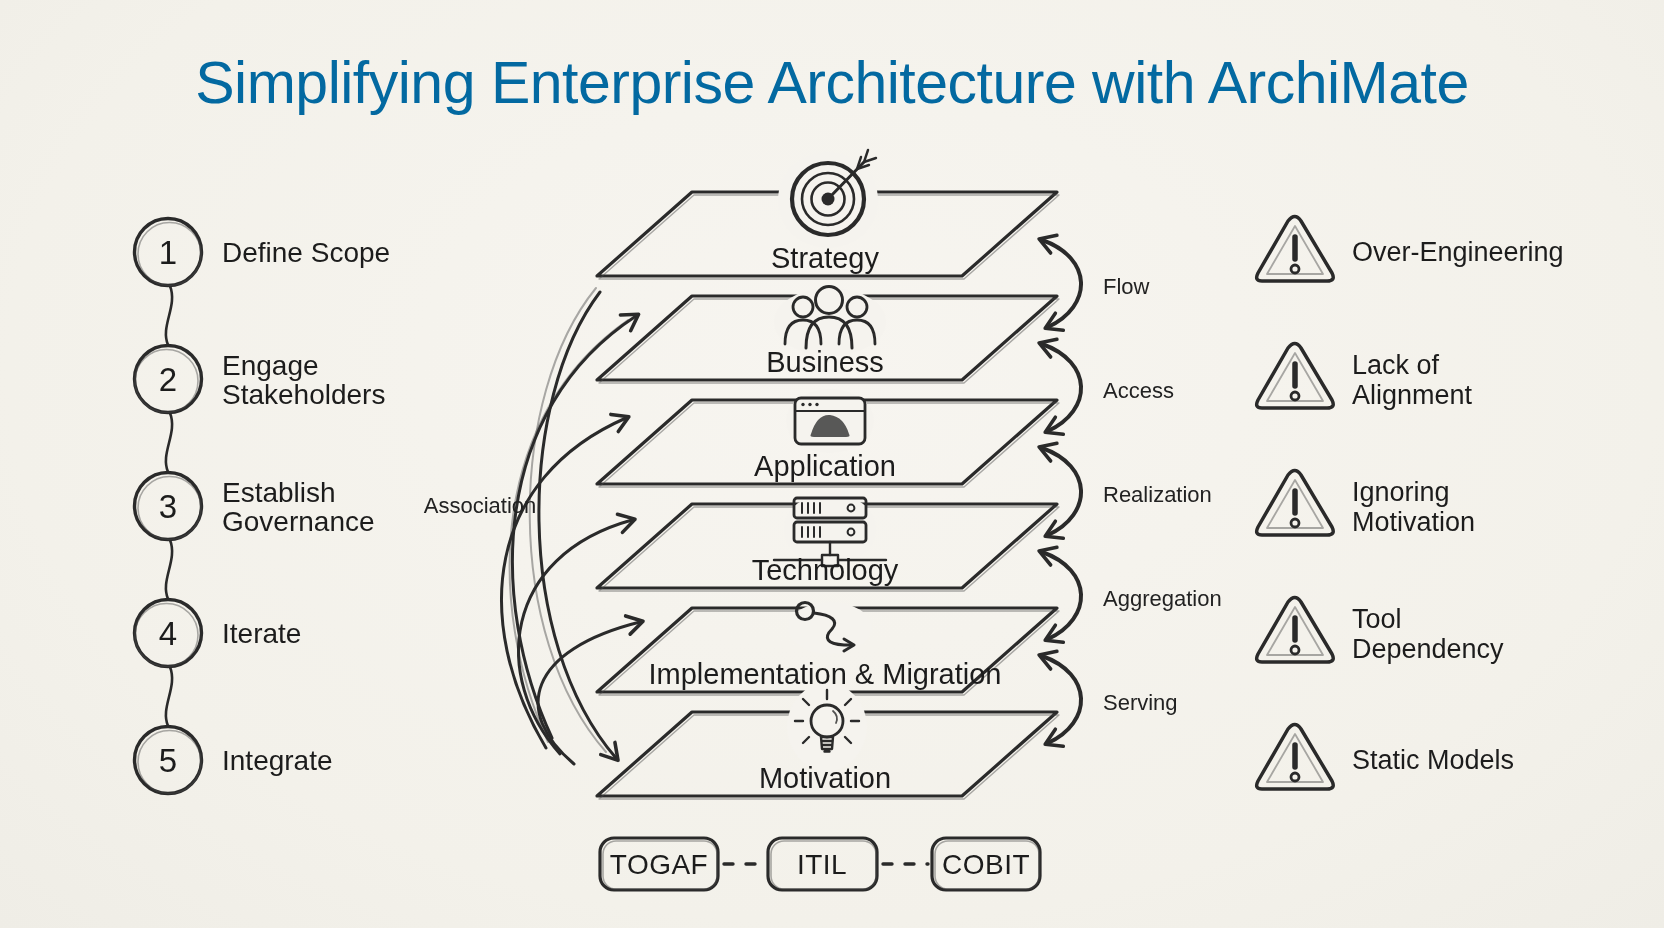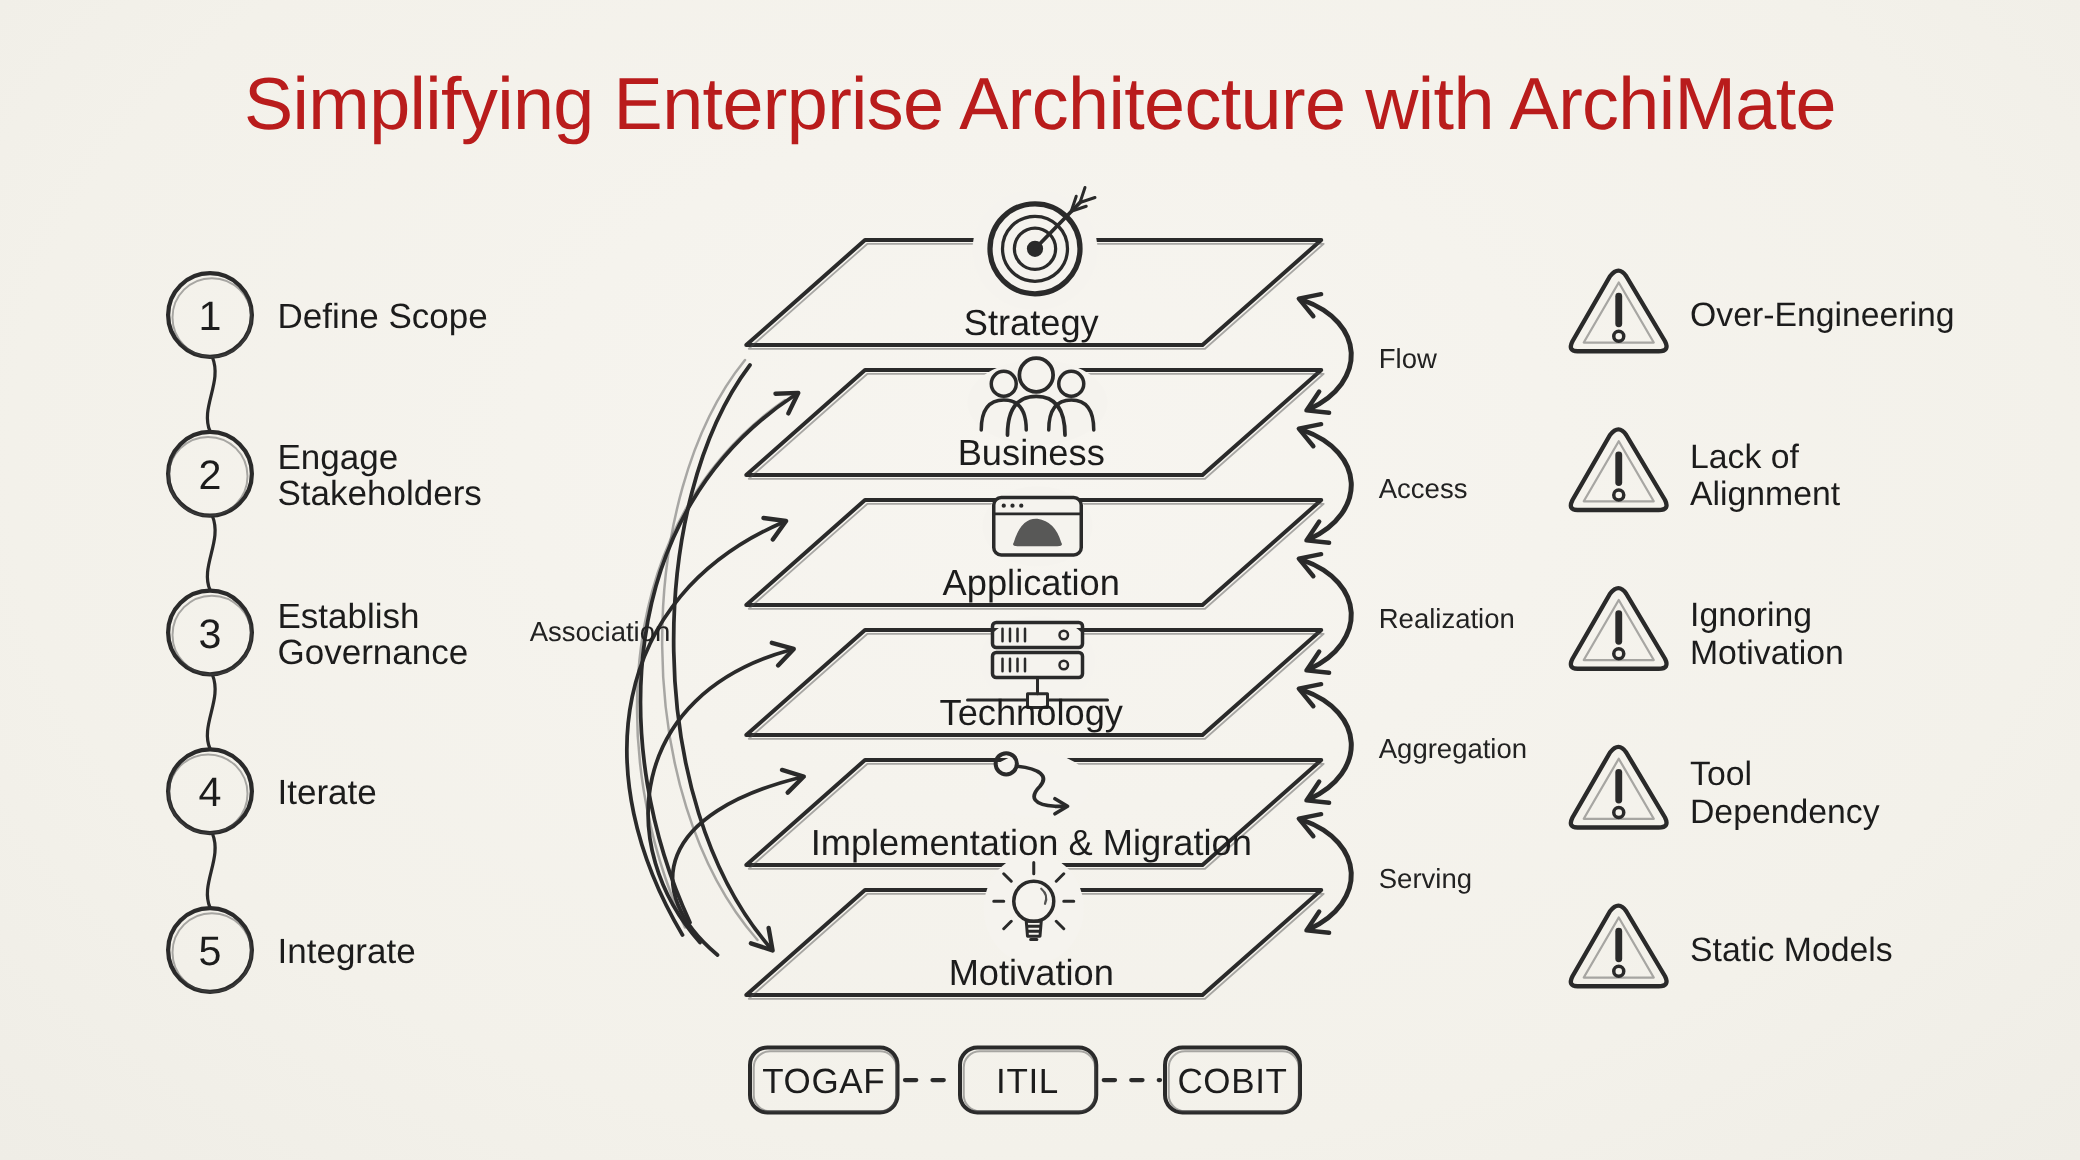--- a/index.html
+++ b/index.html
@@ -6,21 +6,21 @@
   body{
     width:1664px;height:928px;overflow:hidden;position:relative;
     background:#f5f3ee;
     background-image:radial-gradient(ellipse at 50% 40%, #f7f5f0 0%, #f3f1ea 70%, #efede6 100%);
     font-family:"Liberation Sans", sans-serif;
     color:#1d1d1d;
   }
   h1.title{
     position:absolute;top:52px;left:0;right:0;margin:0;
     text-align:center;font-size:59px;line-height:62px;font-weight:500;
-    letter-spacing:-0.5px;color:#b91c1c;
+    letter-spacing:-0.5px;color:#0369a1;
   }
   svg.diagram{position:absolute;left:0;top:0;width:1664px;height:928px;}
   .ink{stroke:#2a2a2a;fill:none;stroke-linecap:round;stroke-linejoin:round;}
   .sketch{stroke:#4a4a4a;fill:none;stroke-linecap:round;stroke-linejoin:round;opacity:.45;}
   text{fill:#1c1c1c;font-family:"Liberation Sans", sans-serif;}
   .t-step{font-size:28px;}
   .t-num{font-size:33px;}
   .t-layer{font-size:29px;font-weight:500;}
   .t-rel{font-size:22px;fill:#222;}
   .t-warn{font-size:27px;}

